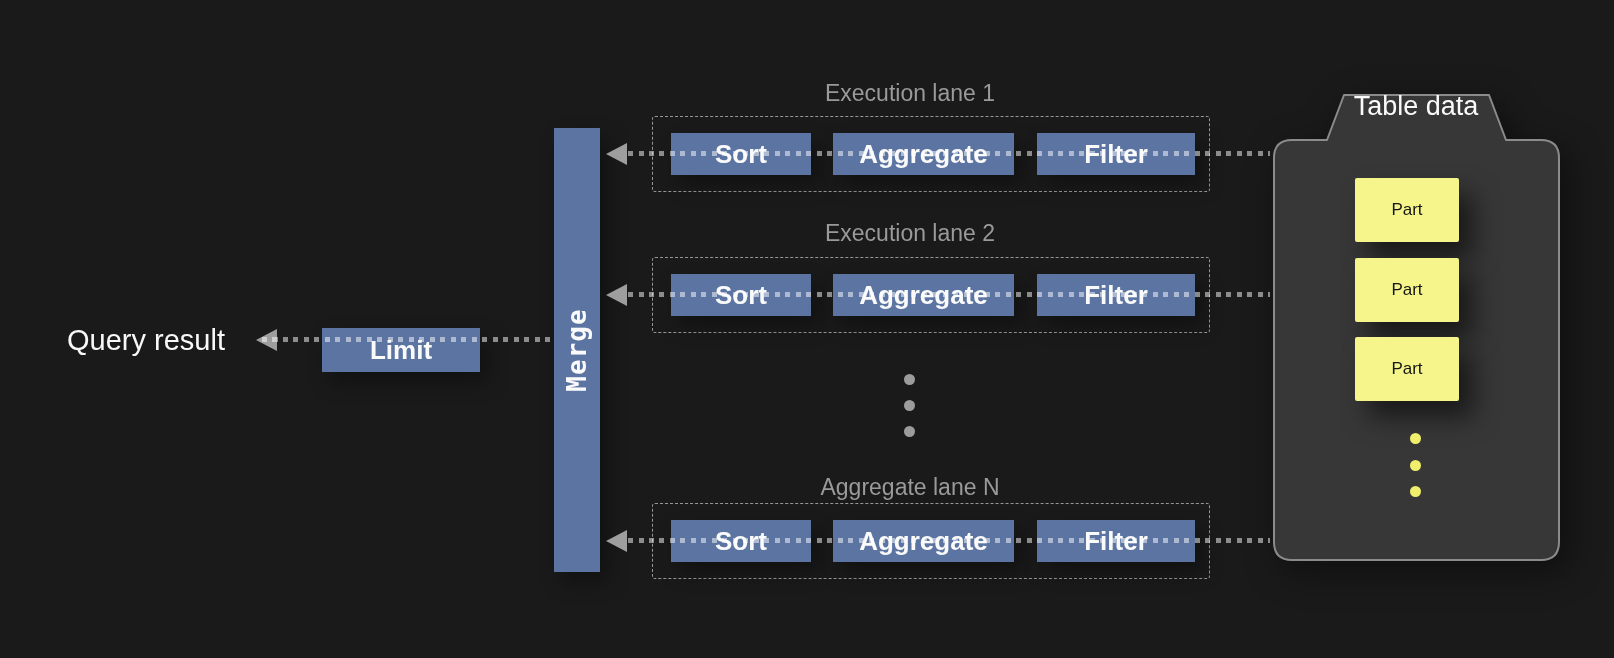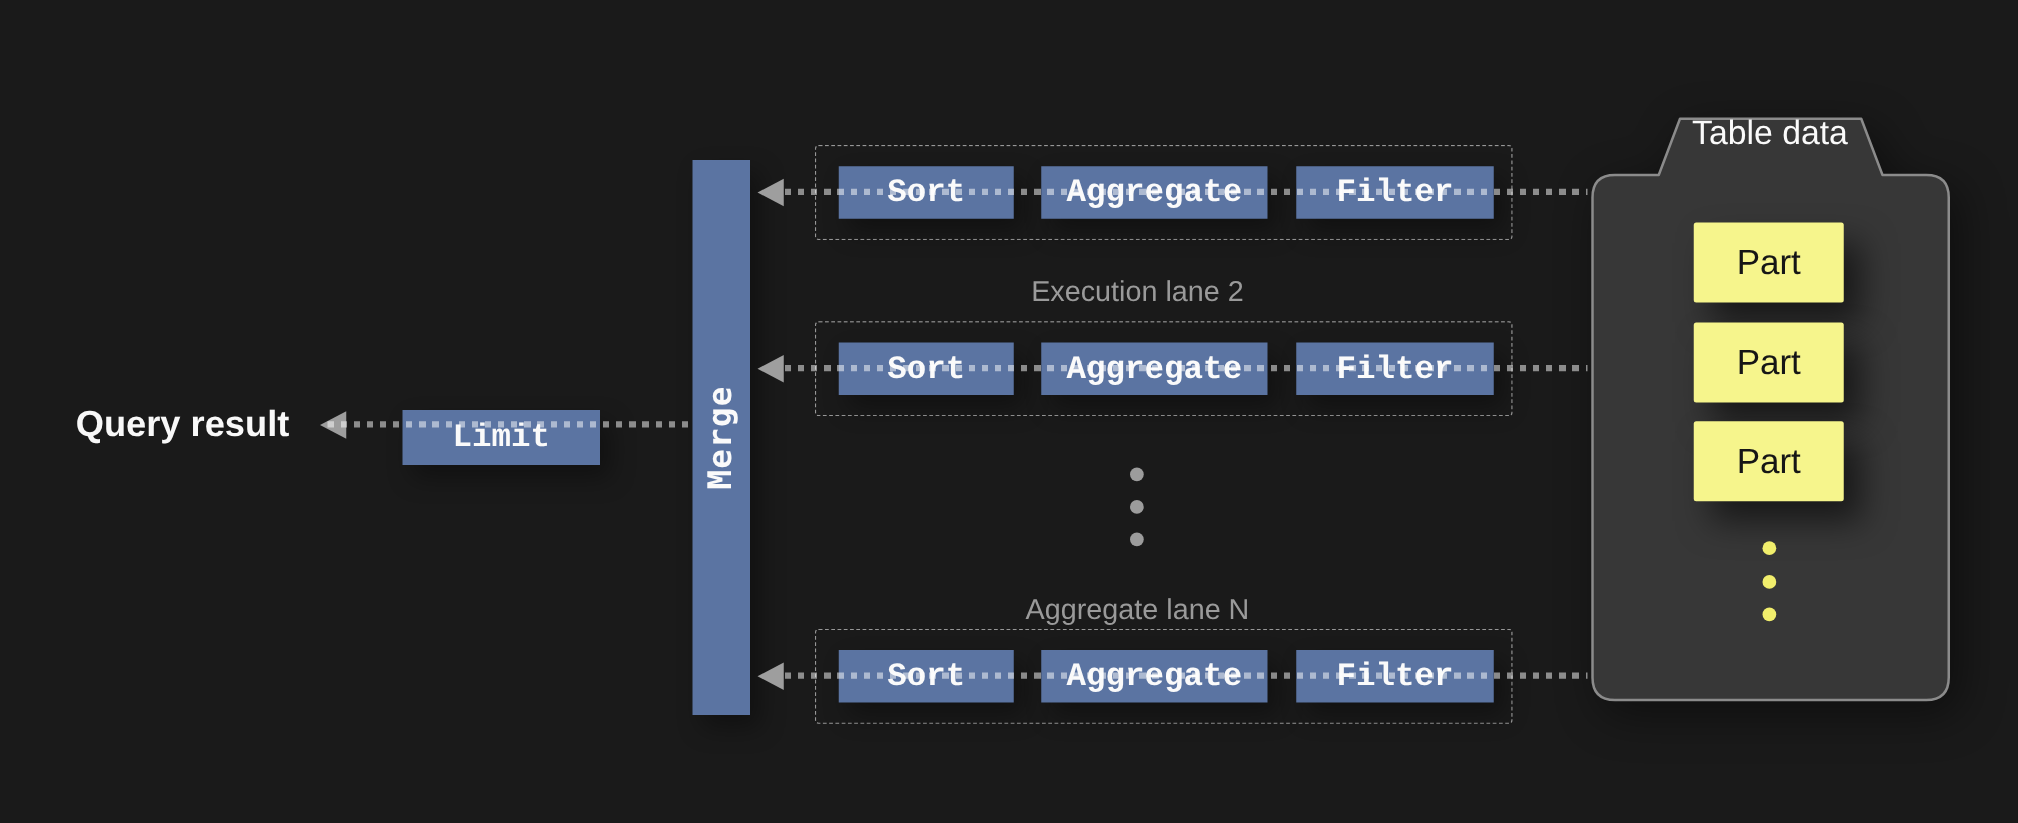--- a/index.html
+++ b/index.html
@@ -5,21 +5,21 @@
   html,body{margin:0;padding:0;background:#1a1a1a;}
   .canvas{
     position:relative;width:1614px;height:658px;overflow:hidden;
     background:var(--background,#1a1a1a);
     font-family:"Liberation Sans",sans-serif;
   }
   .op-box{
     position:absolute;display:flex;align-items:center;justify-content:center;
     background:var(--operator-box,#5b74a2);
     color:var(--operator-text,#fafafa);
-    font-family:Liberation Mono, monospace;font-weight:bold;font-size:26px;
+    font-family:Liberation Sans, sans-serif;font-weight:bold;font-size:26px;
     box-shadow:8px 10px 20px rgba(0,0,0,0.35);
     z-index:2;
   }
   .merge-bar{
     position:absolute;left:554px;top:128px;width:46px;height:444px;
     display:flex;align-items:center;justify-content:center;
     background:var(--operator-box,#5b74a2);
     box-shadow:8px 10px 20px rgba(0,0,0,0.35);
     z-index:2;
   }
@@ -43,33 +43,33 @@
     position:absolute;left:652px;width:556px;height:74px;z-index:1;
     border:1.5px dashed var(--dashed-border,rgba(255,255,255,0.55));
     border-radius:3px;
   }
   .lane-label{
     position:absolute;left:760px;width:300px;text-align:center;z-index:1;
     color:var(--lane-label,#9a9a9a);font-size:23px;line-height:30px;
   }
   .query-result{
     position:absolute;left:58px;top:324px;width:176px;text-align:center;
-    color:#f8f8f8;font-size:29px;line-height:33px;z-index:2;font-weight:bold;
+    color:#f8f8f8;font-size:29px;line-height:33px;z-index:2;
   }
   .folder-svg{position:absolute;left:1260px;top:85px;z-index:1;
     filter:drop-shadow(8px 10px 18px rgba(0,0,0,0.45));}
   .table-title{
     position:absolute;left:1310px;top:90px;width:212px;text-align:center;z-index:2;
     color:var(--title-text,#fafafa);font-size:27px;line-height:32px;
   }
   .part{
-    position:absolute;left:1355px;width:120px;height:64px;z-index:2;
+    position:absolute;left:1355px;width:104px;height:64px;z-index:2;
     display:flex;align-items:center;justify-content:center;
     background:var(--part-fill,#f6f58c);color:var(--part-text,#161616);
-    font-size:28px;border-radius:2px;
+    font-size:17px;border-radius:2px;
     box-shadow:14px 16px 26px rgba(0,0,0,0.55);
   }
   .dot{position:absolute;width:11px;height:11px;border-radius:50%;z-index:2;}
   .dot.gray{background:var(--mid-dot,#9c9c9c);}
   .dot.yellow{background:var(--part-dot,#f1ee6c);}
 </style>
 </head>
 <body>
 
 <div class="canvas">
@@ -78,20 +78,21 @@
   <div class="arrowhead" style="left:256px;top:329px;"></div>
   <div class="dotline" style="left:262px;top:337px;width:292px;"></div>
   <div class="op-box" style="left:322px;top:328px;width:158px;height:44px;">
     <span>Limit</span>
   </div>
 
   <div class="merge-bar">
     <span class="merge-text">Merge</span>
   </div>
 
+  <div class="lane-label" style="top:78px;">Execution lane 1</div>
   <div class="lane-border" style="top:116px;"></div>
   <div class="op-box" style="left:671px;top:133px;width:140px;height:42px;">
     <span>Sort</span>
   </div>
   <div class="op-box" style="left:833px;top:133px;width:181px;height:42px;">
     <span>Aggregate</span>
   </div>
   <div class="op-box" style="left:1037px;top:133px;width:158px;height:42px;">
     <span>Filter</span>
   </div>

